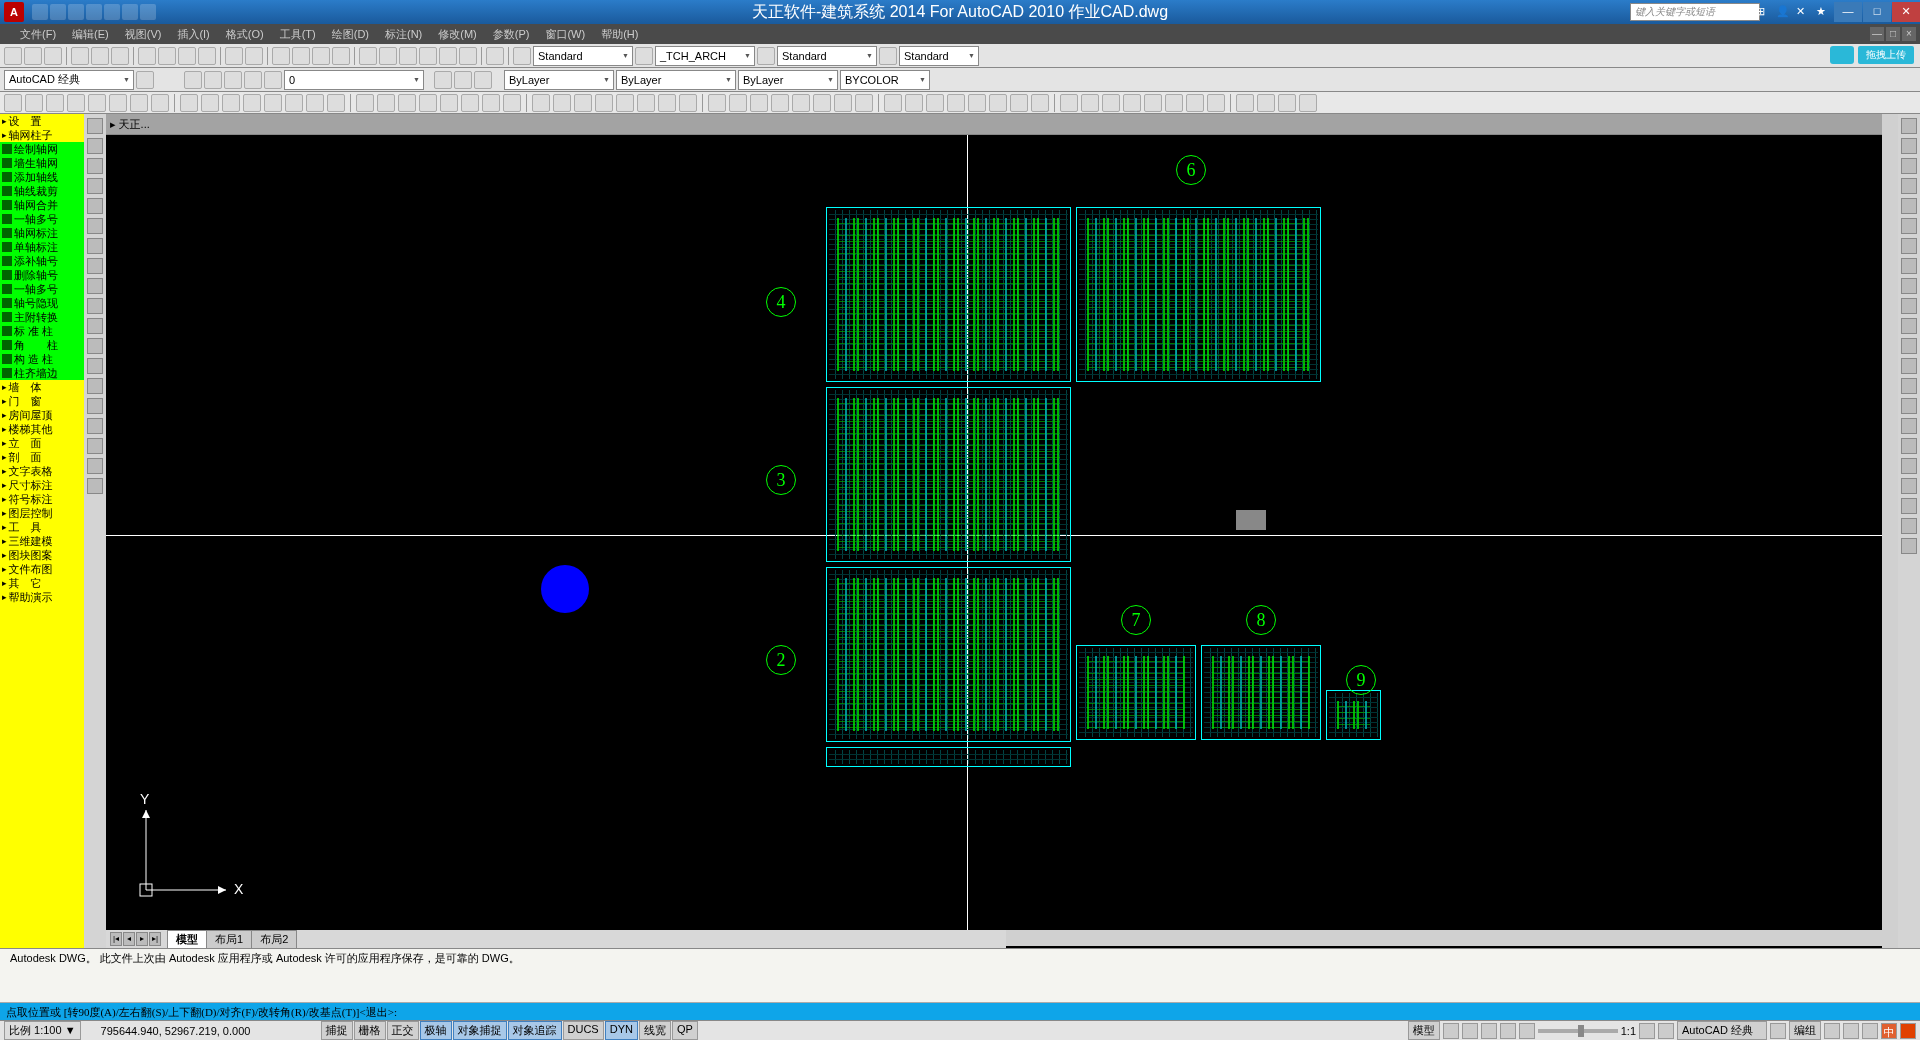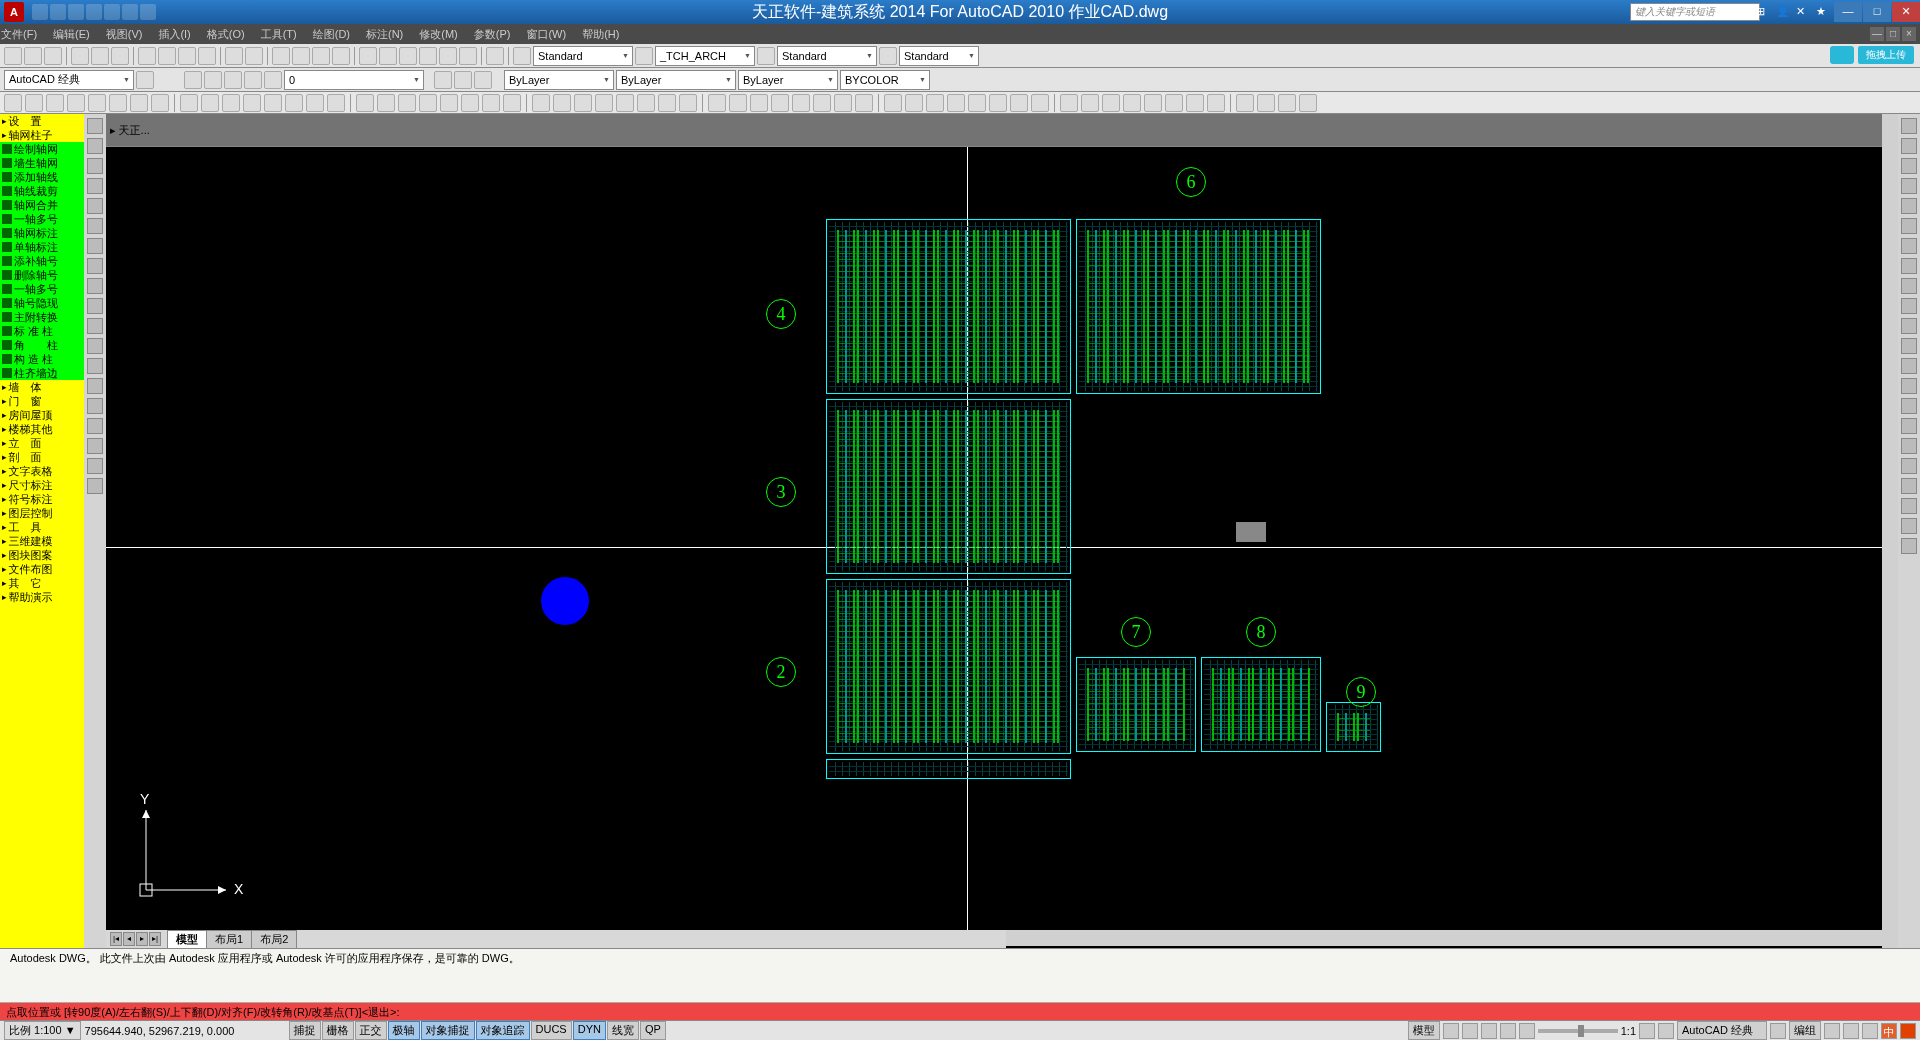--- a/index.html
+++ b/index.html
@@ -8,38 +8,38 @@
 .titlebar .logo{width:20px;height:20px;background:#b00;margin:0 4px;border-radius:2px;display:flex;align-items:center;justify-content:center;font-weight:bold;color:#fff}
 .titlebar .qat{display:flex;gap:2px;margin-left:4px}
 .titlebar .qat span{width:16px;height:16px;background:rgba(255,255,255,0.2);border-radius:2px}
 .titlebar .title{position:absolute;left:50%;transform:translateX(-50%);color:#fff;font-size:16px}
 .titlebar .search{position:absolute;right:160px;width:130px;height:18px;background:#fff;border:1px solid #888;padding:0 4px;color:#888;font-style:italic;font-size:10px;line-height:16px}
 .titlebar .ticons{position:absolute;right:70px;display:flex;gap:6px}
 .titlebar .ticons span{width:14px;height:14px;color:#fff}
 .titlebar .wbtns{position:absolute;right:0;display:flex}
 .titlebar .wbtns span{width:28px;height:20px;background:#3a7ab8;margin-left:1px;text-align:center;line-height:18px;color:#fff}
 .titlebar .wbtns span:last-child{background:#c04040}
-.menubar{height:20px;background:#4a4a4a;display:flex;align-items:center;padding:0 1px;gap:16px;color:#ccc;position:relative}
+.menubar{height:20px;background:#4a4a4a;display:flex;align-items:center;padding:0 20px;gap:16px;color:#ccc;position:relative}
 .menubar span{cursor:pointer}
 .menubar .docbtns{position:absolute;right:4px;display:flex;gap:2px}
 .menubar .docbtns i{width:14px;height:14px;background:#666;color:#ccc;font-style:normal;text-align:center;line-height:14px;font-size:10px}
 .cloudbar{position:absolute;right:6px;top:46px;display:flex;align-items:center;gap:4px;z-index:10}
 .cloudbar .ci{width:24px;height:18px;background:#2ab8d8;border-radius:3px}
 .cloudbar .ct{background:#2ab8d8;color:#fff;padding:2px 8px;border-radius:2px;font-size:10px}
 .toolbar{height:24px;background:#e8e8e8;border-bottom:1px solid #888;display:flex;align-items:center;padding:0 4px;gap:2px}
 .toolbar.t1{background:#e4e4e4}
 .tbtn{width:18px;height:18px;background:#ddd;border:1px solid #aaa;border-radius:2px;flex-shrink:0}
 .tsep{width:1px;height:18px;background:#999;margin:0 2px;flex-shrink:0}
 .tdrop{height:20px;background:#fff;border:1px solid #888;padding:0 16px 0 4px;display:flex;align-items:center;position:relative;flex-shrink:0}
 .tdrop::after{content:"▼";position:absolute;right:3px;font-size:7px;color:#555}
 .row2{display:flex;height:24px}
 .row2 .seg{display:flex;align-items:center;background:#e4e4e4;border-bottom:1px solid #888;padding:0 4px;gap:2px}
 .maincols{display:flex;height:calc(100% - 24px - 20px - 48px - 22px - 72px - 20px)}
 .tzpanel{width:84px;background:#ffff00;overflow:hidden}
-.tzhead{height:18px;background:#737373;display:flex;align-items:center;padding:16px 4px;border-bottom:1px solid #888;font-size:10px;gap:6px}
+.tzhead{height:18px;background:#a3a3a3;display:flex;align-items:center;padding:10px 4px;border-bottom:1px solid #888;font-size:10px;gap:6px}
 .tzitem{height:14px;display:flex;align-items:center;padding:0 2px;font-size:11px;gap:2px;color:#000}
 .tzitem.hd{background:#ffff00}
 .tzitem.hd::before{content:"▸";font-size:9px}
 .tzitem.g{background:#00ff00}
 .tzitem .ic{width:10px;height:10px;background:#c00;flex-shrink:0}
 .tzitem.g .ic{background:#060}
 .drawtb{width:22px;background:#d4d4d4;display:flex;flex-direction:column;align-items:center;padding:4px 0;gap:4px}
 .drawtb span{width:16px;height:16px;background:#bbb;border:1px solid #888}
 .tabstrip{height:18px;background:#d8d8d8;display:flex;align-items:flex-end;border-bottom:1px solid #666;width:100%}
 .tabstrip .tab{padding:2px 10px;background:#c8c8c8;border:1px solid #888;border-bottom:none;margin-right:-1px;font-size:10px}
@@ -61,22 +61,22 @@
 .rtool span{width:16px;height:16px;background:#bbb;border:1px solid #888}
 .scrollb{background:#d0d0d0}
 .scrollb.v{width:16px}
 .scrollb.h{height:16px}
 .btabs{height:18px;background:#d8d8d8;display:flex;align-items:center;padding:0 4px;font-size:10px}
 .btabs .nav{display:flex;gap:1px;margin-right:6px}
 .btabs .nav span{width:12px;height:14px;background:#bbb;border:1px solid #888;text-align:center;line-height:12px;font-size:8px}
 .btabs .tb{padding:1px 8px;background:#ccc;border:1px solid #888;margin-right:-1px}
 .btabs .tb.act{background:#fff;font-weight:bold}
 .cmdarea{height:54px;background:#f4f4f0;border-top:1px solid #888;padding:2px 10px;font-family:Consolas,monospace;font-size:11px;color:#000;line-height:14px}
-.cmdline{height:18px;background:#ef4444;border-top:1px solid #aaa;padding:2px 6px;font-family:Liberation Sans, sans-serif;font-size:11px}
-.statusbar{height:20px;background:#e4e4e4;border-top:1px solid #888;display:flex;align-items:center;padding:0 4px;font-size:10px;gap:4px}
+.cmdline{height:18px;background:#0ea5e9;border-top:1px solid #aaa;padding:2px 6px;font-family:Liberation Serif, serif;font-size:11px}
+.statusbar{height:20px;background:#e4e4e4;border-top:1px solid #888;display:flex;align-items:center;padding:0 4px;font-size:10px;gap:20px}
 .statusbar .coord{width:200px}
 .statusbar .sbtn{padding:1px 4px;background:#d0d0d0;border:1px solid #999}
 .statusbar .sbtn.on{background:#a8c8e8;border-color:#4080c0}
 .statusbar .rseg{margin-left:auto;display:flex;align-items:center;gap:3px}
 .statusbar .ic{width:16px;height:16px;background:#ccc;border:1px solid #999}
 .statusbar .zoom{width:80px;height:4px;background:#aaa;position:relative}
 .statusbar .zoom::after{content:"";position:absolute;left:40px;top:-4px;width:6px;height:12px;background:#888}
 </style>
 </head>
 <body>

